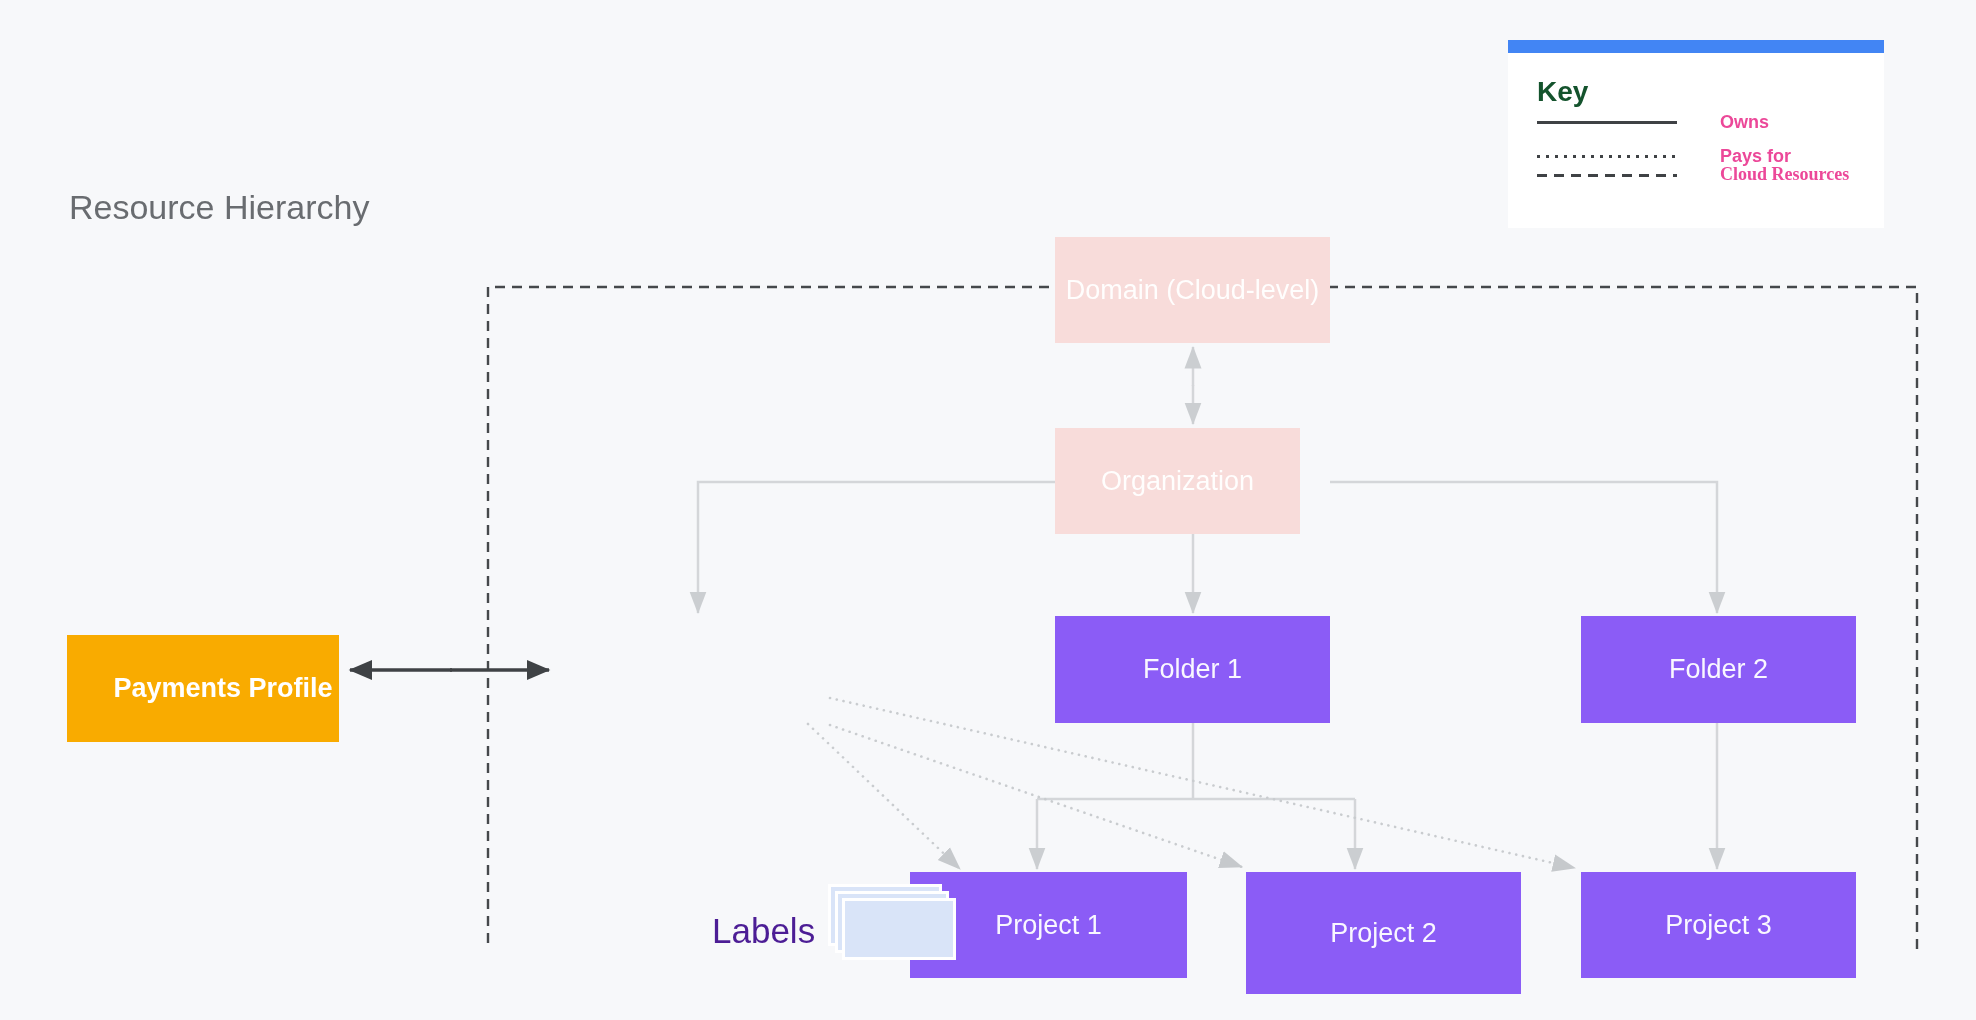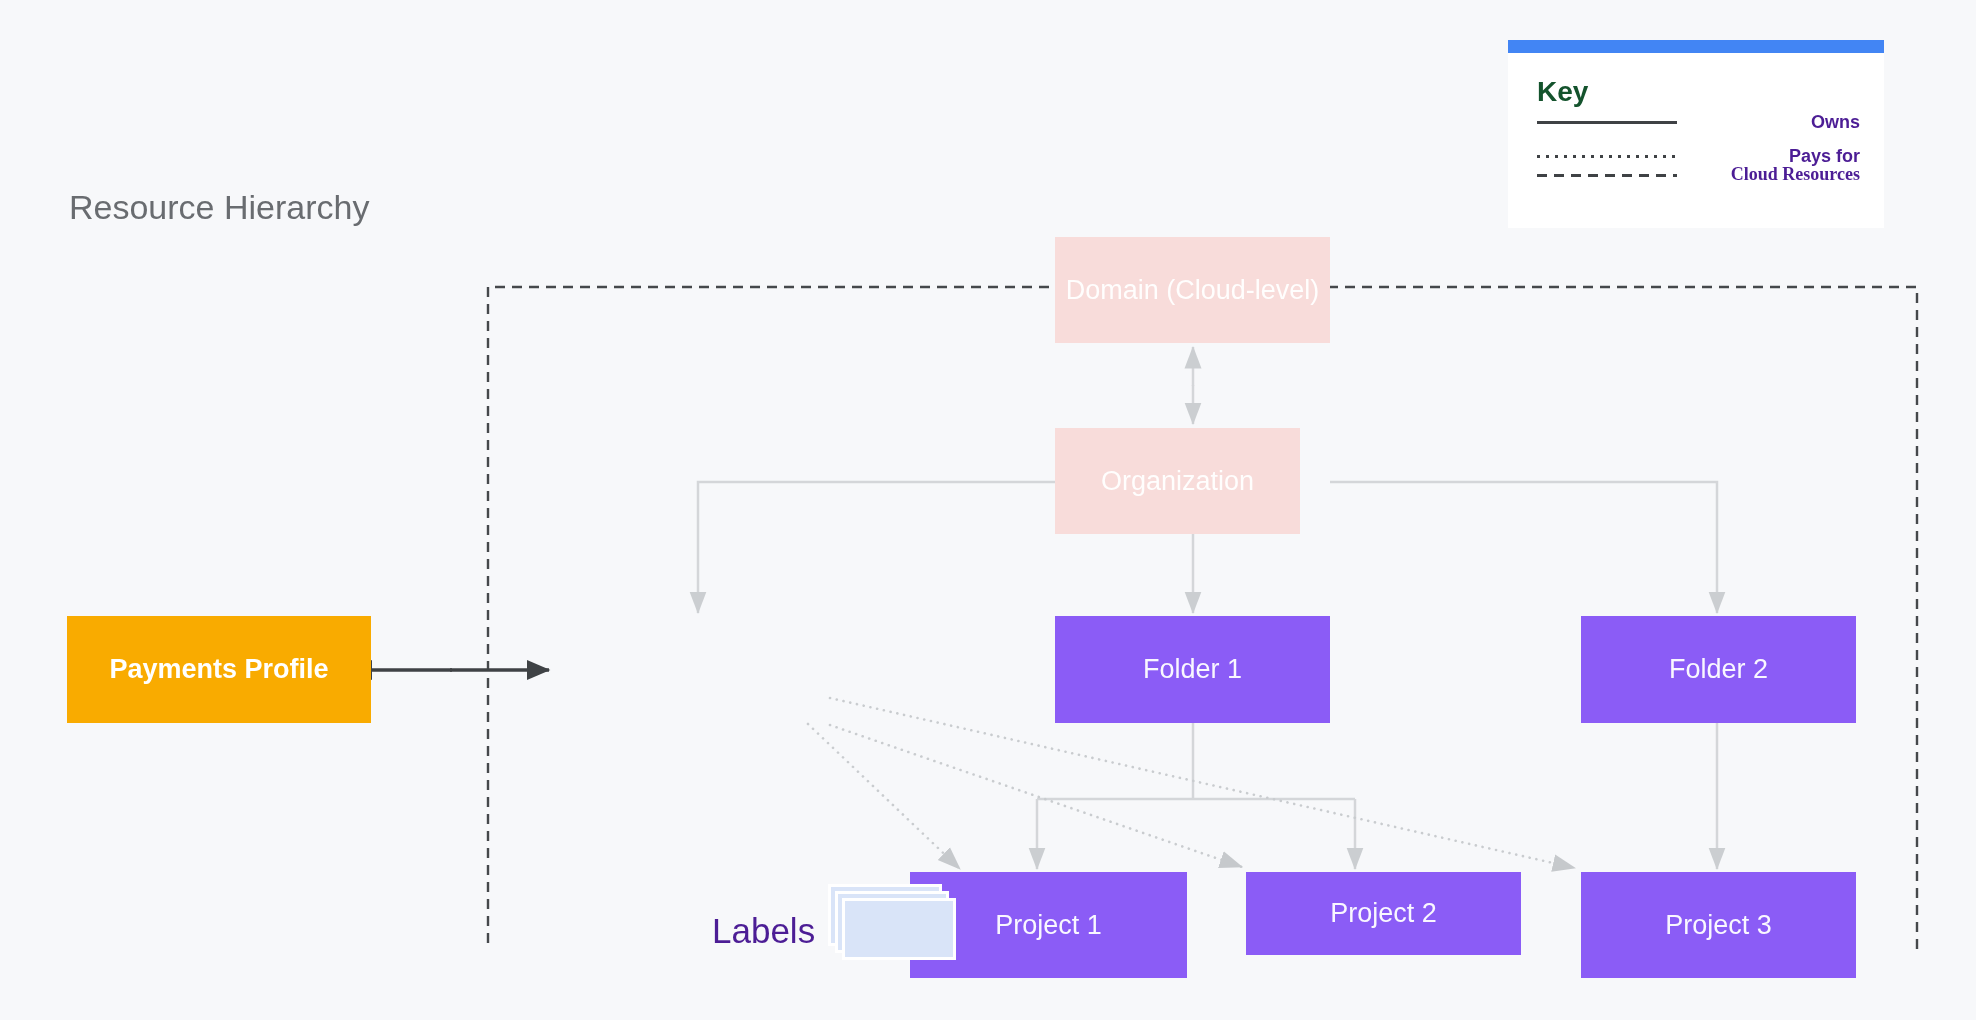--- a/index.html
+++ b/index.html
@@ -18,26 +18,26 @@
   .node{
     position:absolute;z-index:2;display:flex;align-items:center;justify-content:center;
     font-size:27px;font-weight:400;color:rgba(255,255,255,.95);text-align:center;
   }
   .node.pink{background:#f8dcda;}
   .node.blue{background:#8b5cf6;}
   .node.green{background:#dceade;}
   .node.amber{background:#f9ab00;color:#ffffff;font-weight:700;}
   .n-domain      {left:1055px;top:237px;width:275px;height:106px;}
   .n-organization{left:1055px;top:428px;width:245px;height:106px;}
-  .n-payments    {left:67px;  top:616px;width:304px;height:107px;}
+  .n-payments    {left:67px;  top:635px;width:232px;height:107px;padding-left:40px;}
   .n-billing     {left:552px; top:616px;width:275px;height:107px;}
   .n-folder1     {left:1055px;top:616px;width:275px;height:107px;}
   .n-folder2     {left:1581px;top:616px;width:275px;height:107px;}
   .n-project1    {left:910px; top:872px;width:277px;height:106px;}
-  .n-project2    {left:1246px;top:872px;width:275px;height:83px;}
+  .n-project2    {left:1246px;top:872px;width:275px;height:122px;}
   .n-project3    {left:1581px;top:872px;width:275px;height:106px;}
   
   .labels-caption{
     position:absolute;left:712px;top:911px;z-index:3;
     font-size:35px;color:#4c1d95;
   }
   .labels-stack{position:absolute;left:828px;top:884px;width:135px;height:84px;z-index:3;}
   .labels-stack .card{
     position:absolute;width:114px;height:62px;box-sizing:border-box;
     background:#d9e4f8;border:3px solid #ffffff;
@@ -53,21 +53,21 @@
   .key-topbar{position:absolute;left:0;top:0;width:100%;height:13px;background:#4285f4;}
   .key-title{
     position:absolute;left:29px;top:36px;
     font-size:28px;font-weight:700;color:#14532d;
   }
   .key-row{position:absolute;left:29px;display:flex;align-items:center;}
   .key-row .sample{width:140px;height:3px;margin-right:43px;flex:0 0 auto;}
   .key-row .sample.solid {background:#3f4245;}
   .key-row .sample.dotted{background:repeating-linear-gradient(to right,#3f4245 0 2.5px,transparent 2.5px 9px);}
   .key-row .sample.dashed{background:repeating-linear-gradient(to right,#3f4245 0 10px,transparent 10px 17px);}
-  .key-row .lbl{font-size:18px;font-weight:700;color:#4c1d95;line-height:20px;width:140px;text-align:right;}
+  .key-row .lbl{font-size:18px;font-weight:700;color:#ec4899;line-height:20px;width:140px;}
   .key-row.r1{top:72px;}
   .key-row.r2{top:106px;}
   .key-row.r3{top:124px;align-items:flex-start;font-family:Liberation Serif, serif;}
   .key-row.r3 .sample{margin-top:10px;}
 </style>
 </head>
 <body>
 
 <div class="stage">
 

